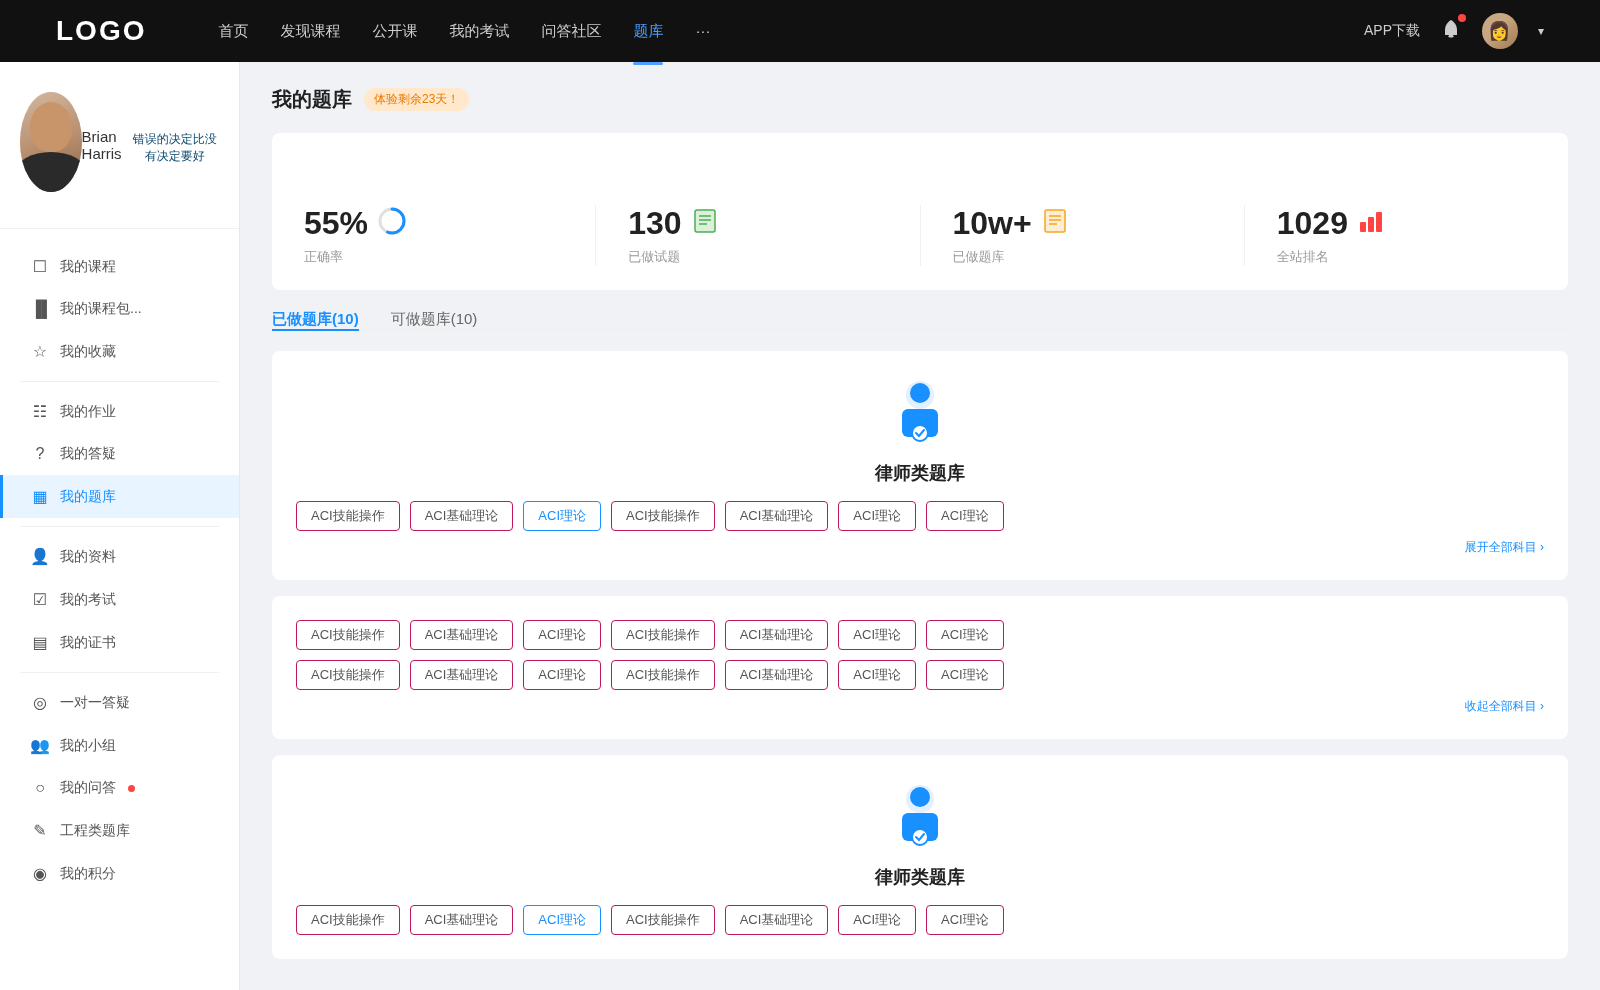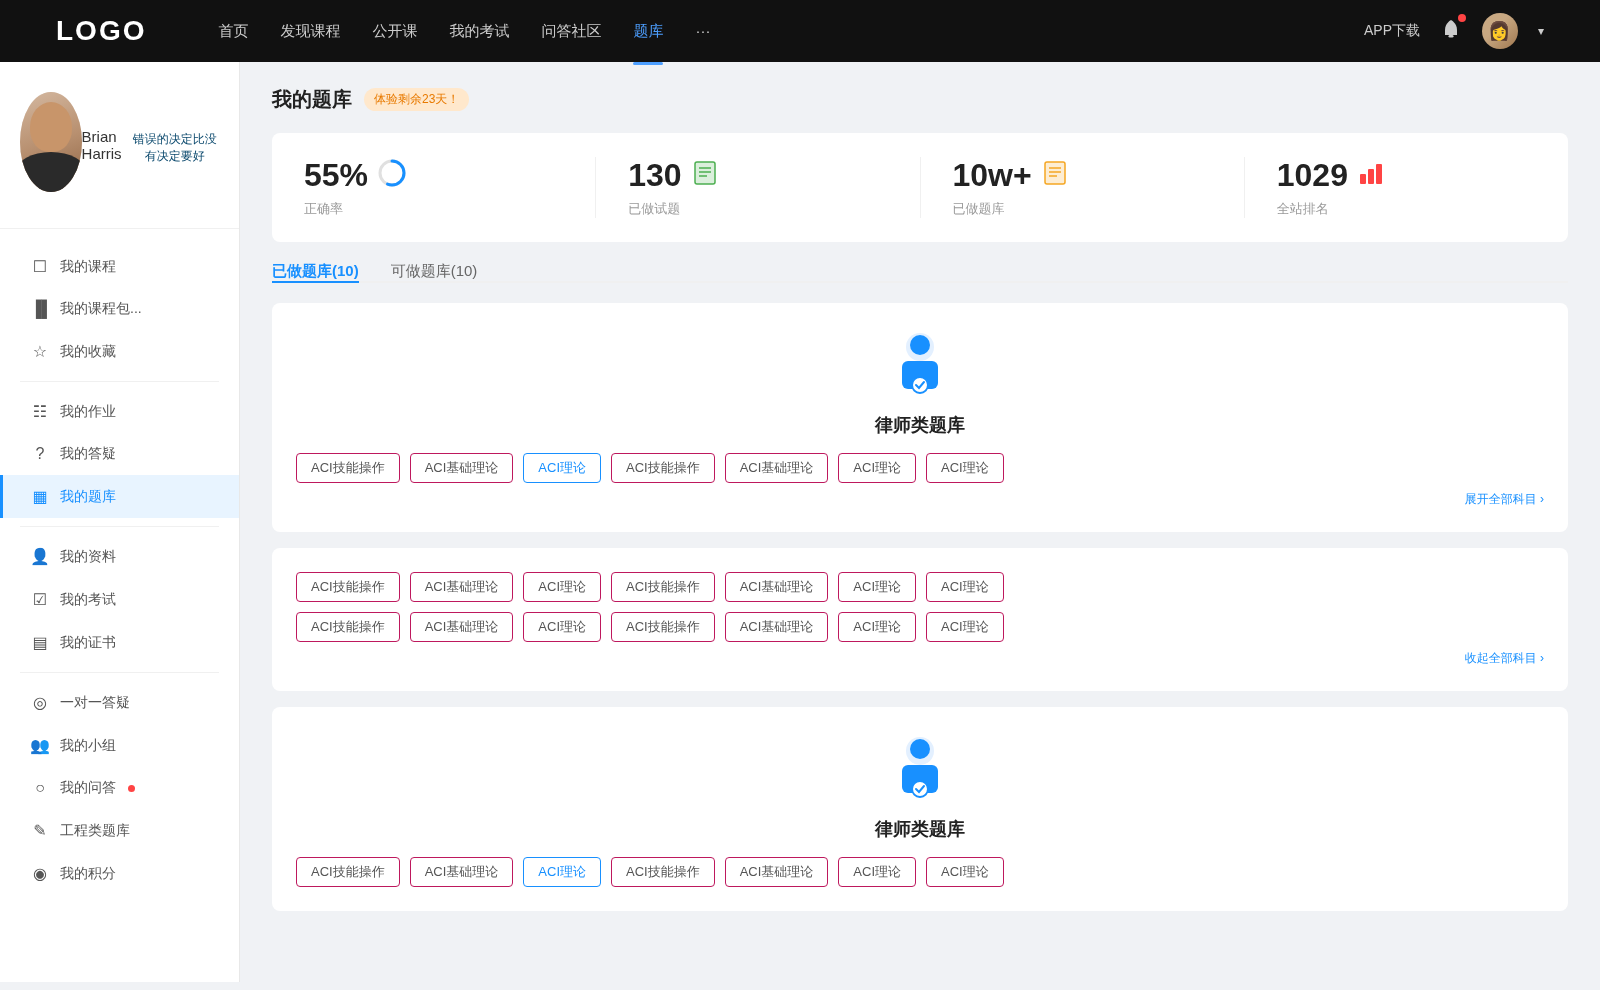--- a/index.html
+++ b/index.html
@@ -209,20 +209,21 @@
       padding: 24px 0;
       margin-bottom: 20px;
     }
     .stat-item {
       flex: 1;
       display: flex;
       flex-direction: column;
       align-items: flex-start;
       padding: 0 32px;
       border-right: 1px solid #f0f0f0;
+      margin-top: 48px;
     }
     .stat-item:last-child { border-right: none; }
     .stat-row {
       display: flex;
       align-items: center;
       gap: 10px;
       margin-bottom: 6px;
     }
     .stat-value { font-size: 32px; font-weight: 700; color: #222; }
     .stat-icon { font-size: 22px; }

